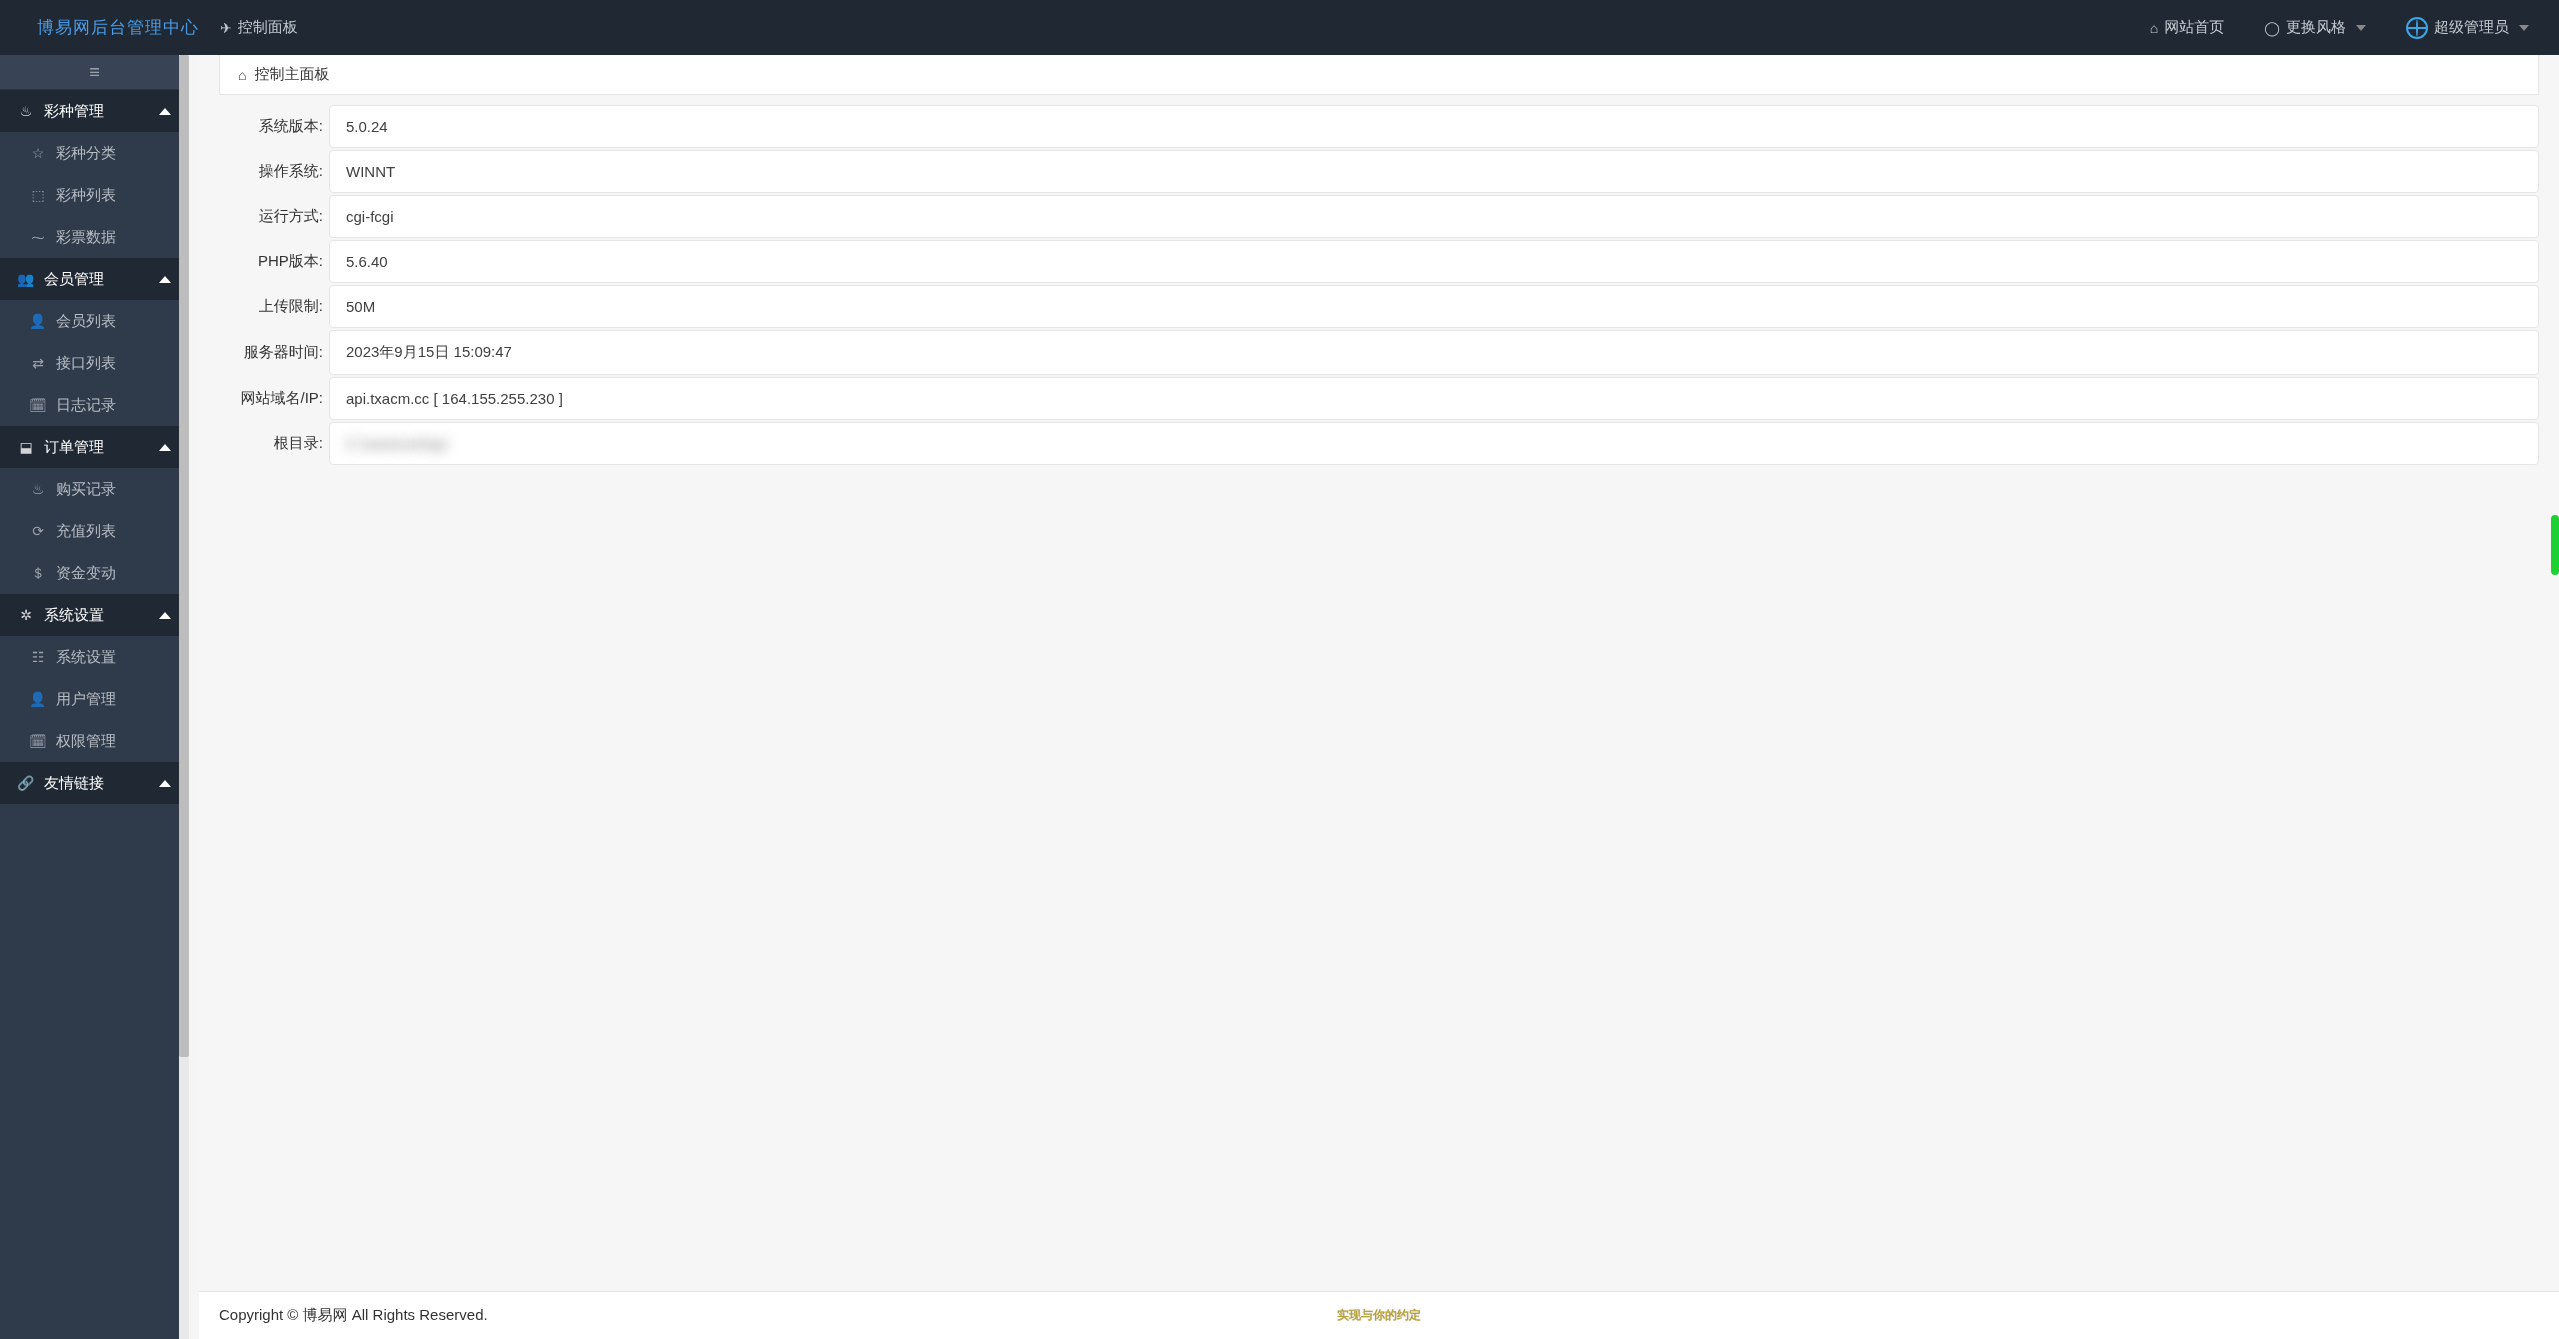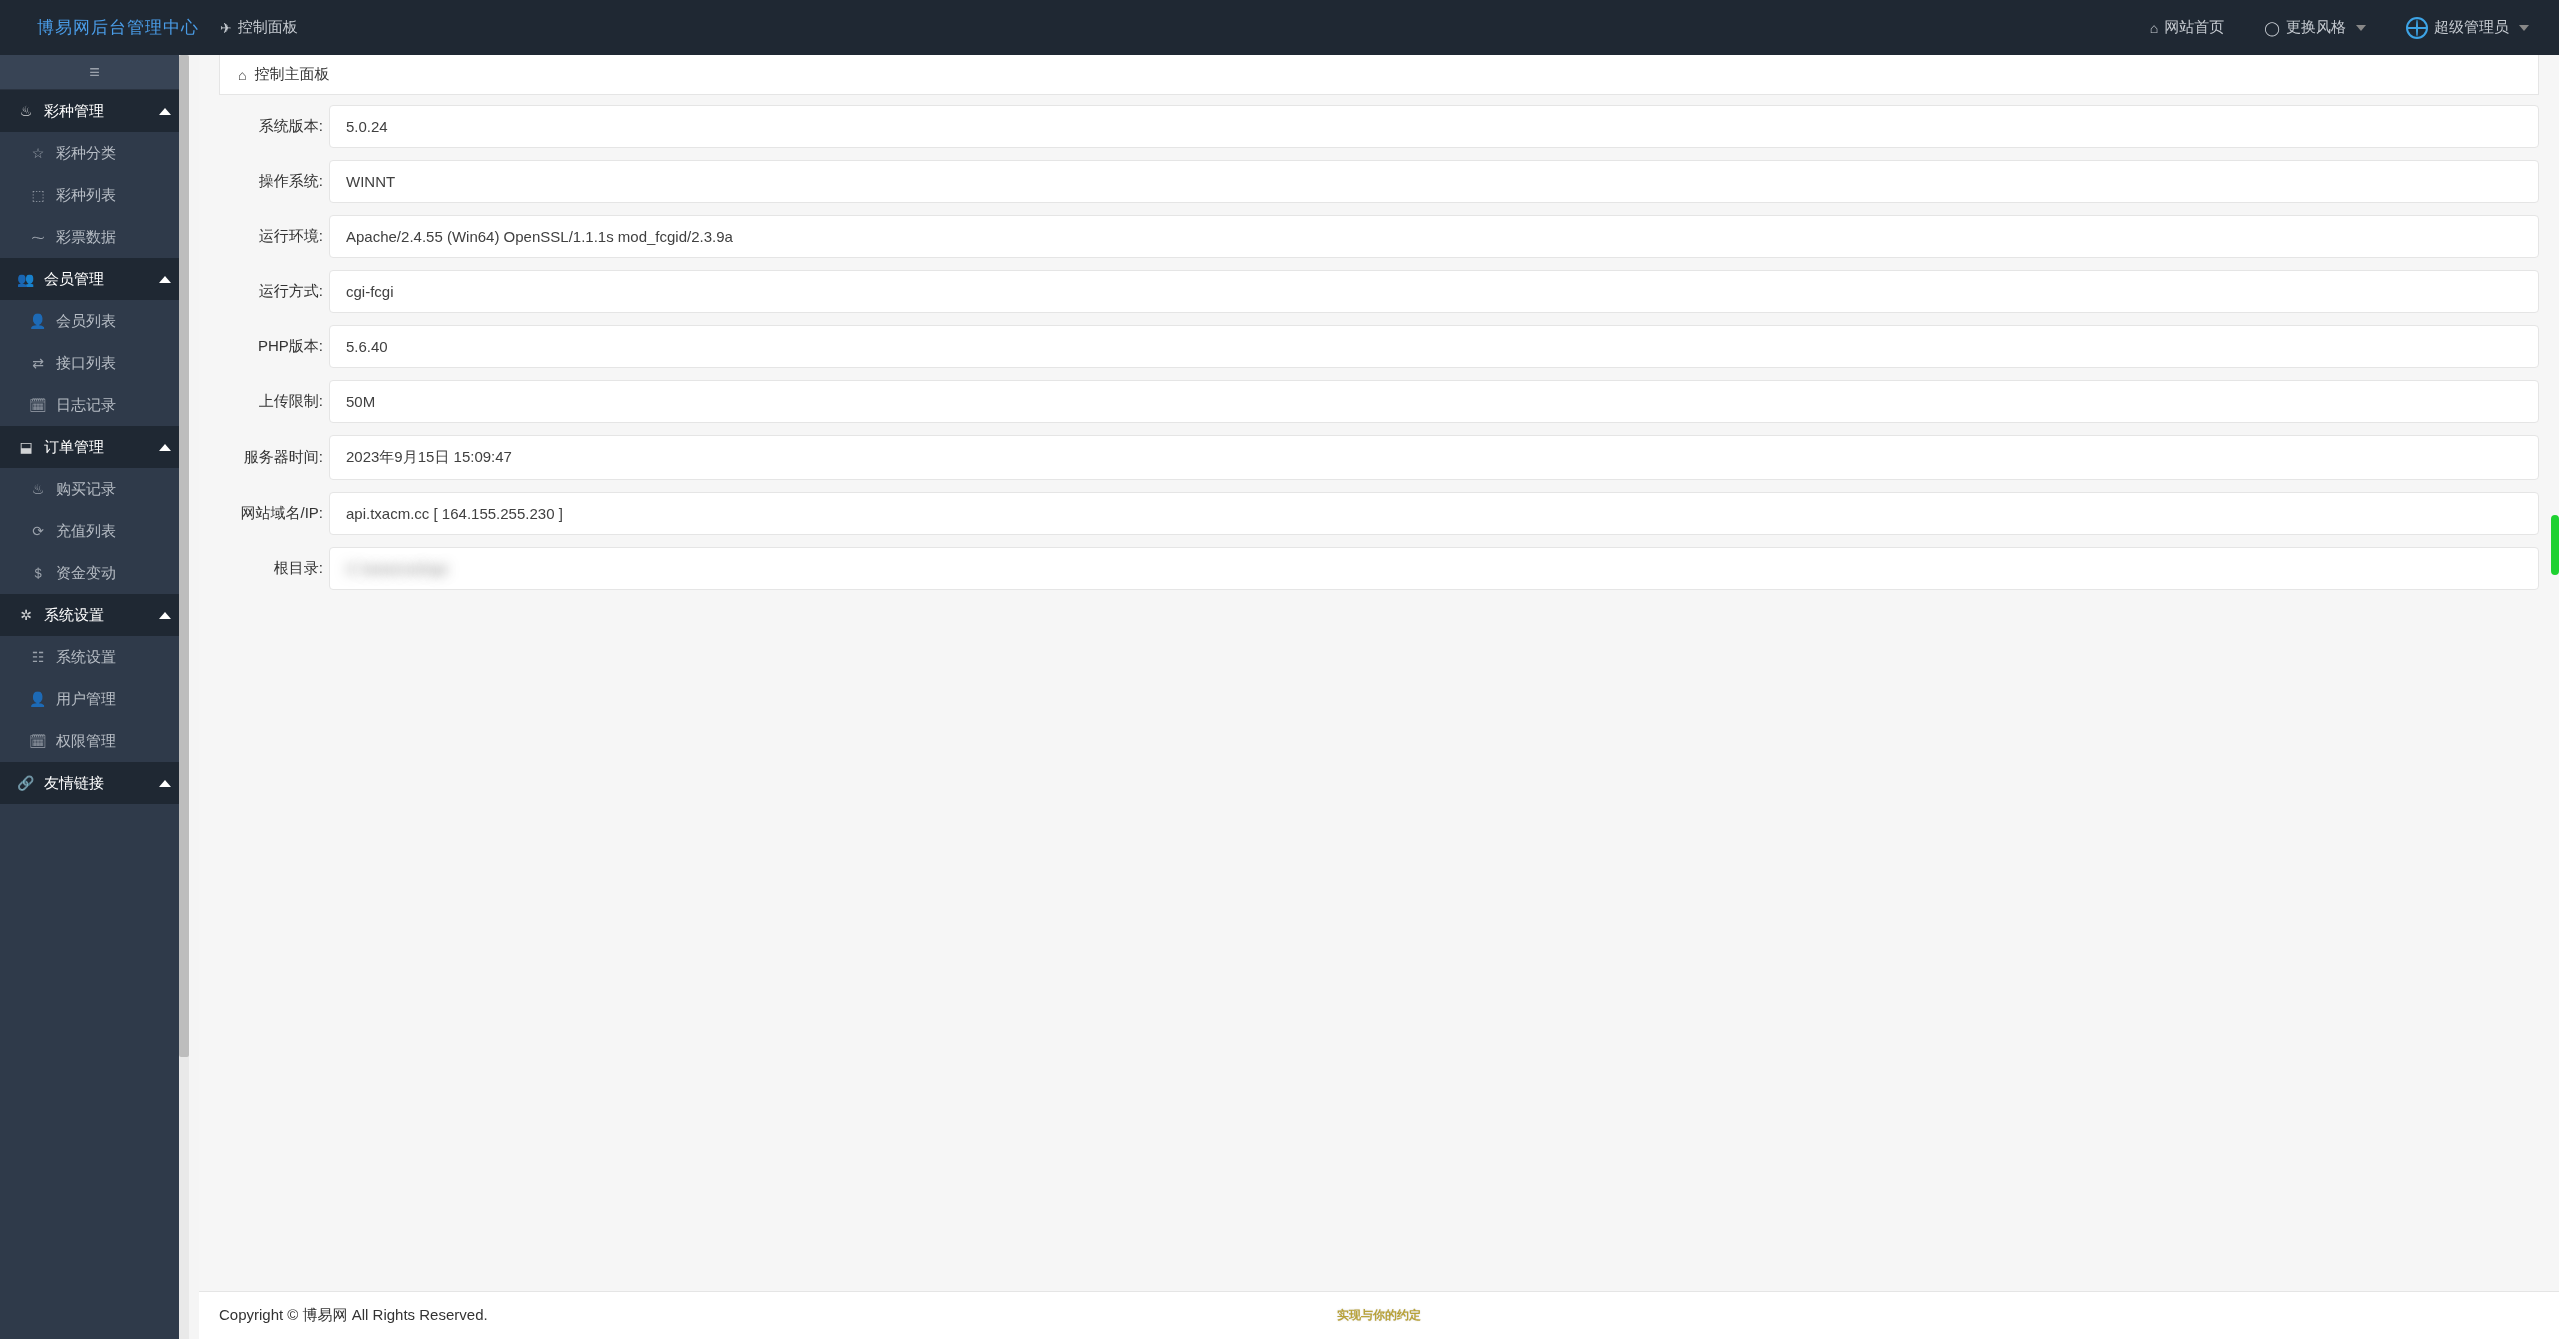--- a/index.html
+++ b/index.html
@@ -151,21 +151,21 @@
     display: flex; align-items: center; gap: 8px;
     color: #333;
     font-size: 15px;
   }
   .info-list {
     margin-top: 10px;
   }
   .info-row {
     display: flex;
     align-items: center;
-    margin-bottom: 12px;
+    margin-bottom: 2px;
   }
   .info-label {
     width: 110px;
     text-align: right;
     padding-right: 6px;
     color: #333;
     font-size: 15px;
   }
   .info-value {
     flex: 1;
@@ -330,24 +330,20 @@
     <div class="info-list" id="info-list">
         <div class="info-row">
           <div class="info-label">系统版本:</div>
           <div class="info-value">5.0.24</div>
         </div>
         <div class="info-row">
           <div class="info-label">操作系统:</div>
           <div class="info-value">WINNT</div>
         </div>
         <div class="info-row">
-          <div class="info-label">运行环境:</div>
-          <div class="info-value">Apache/2.4.55 (Win64) OpenSSL/1.1.1s mod_fcgid/2.3.9a</div>
-        </div>
-        <div class="info-row">
           <div class="info-label">运行方式:</div>
           <div class="info-value">cgi-fcgi</div>
         </div>
         <div class="info-row">
           <div class="info-label">PHP版本:</div>
           <div class="info-value">5.6.40</div>
         </div>
         <div class="info-row">
           <div class="info-label">上传限制:</div>
           <div class="info-value">50M</div>

